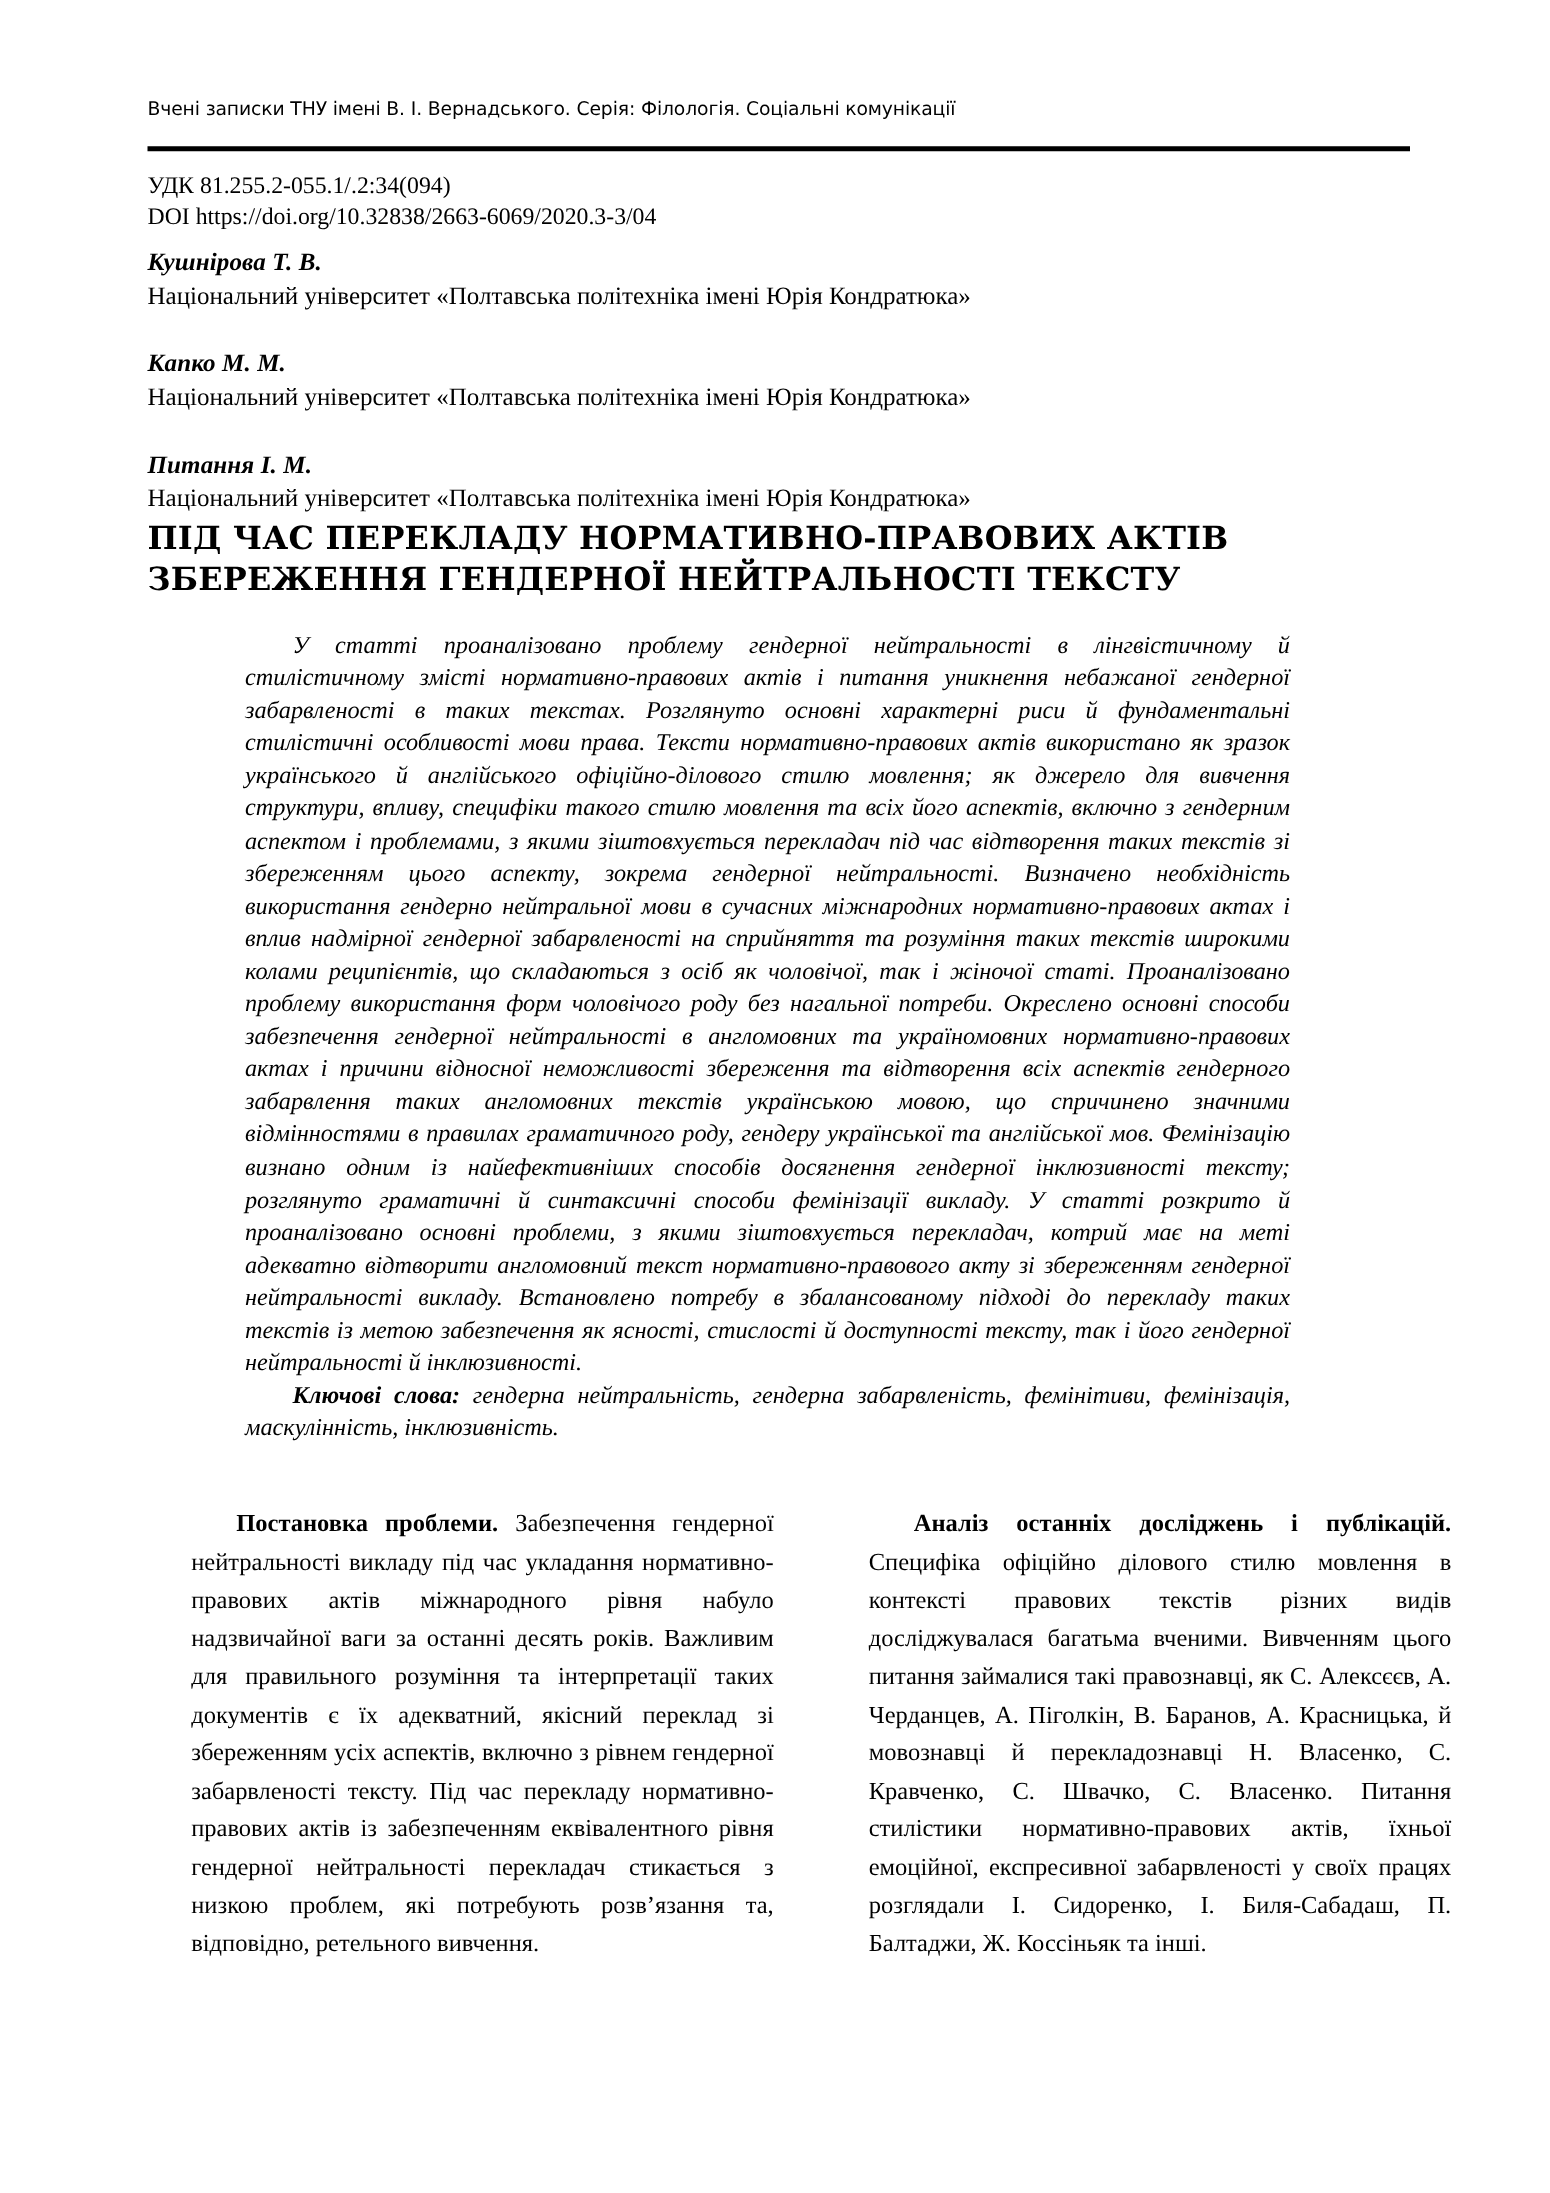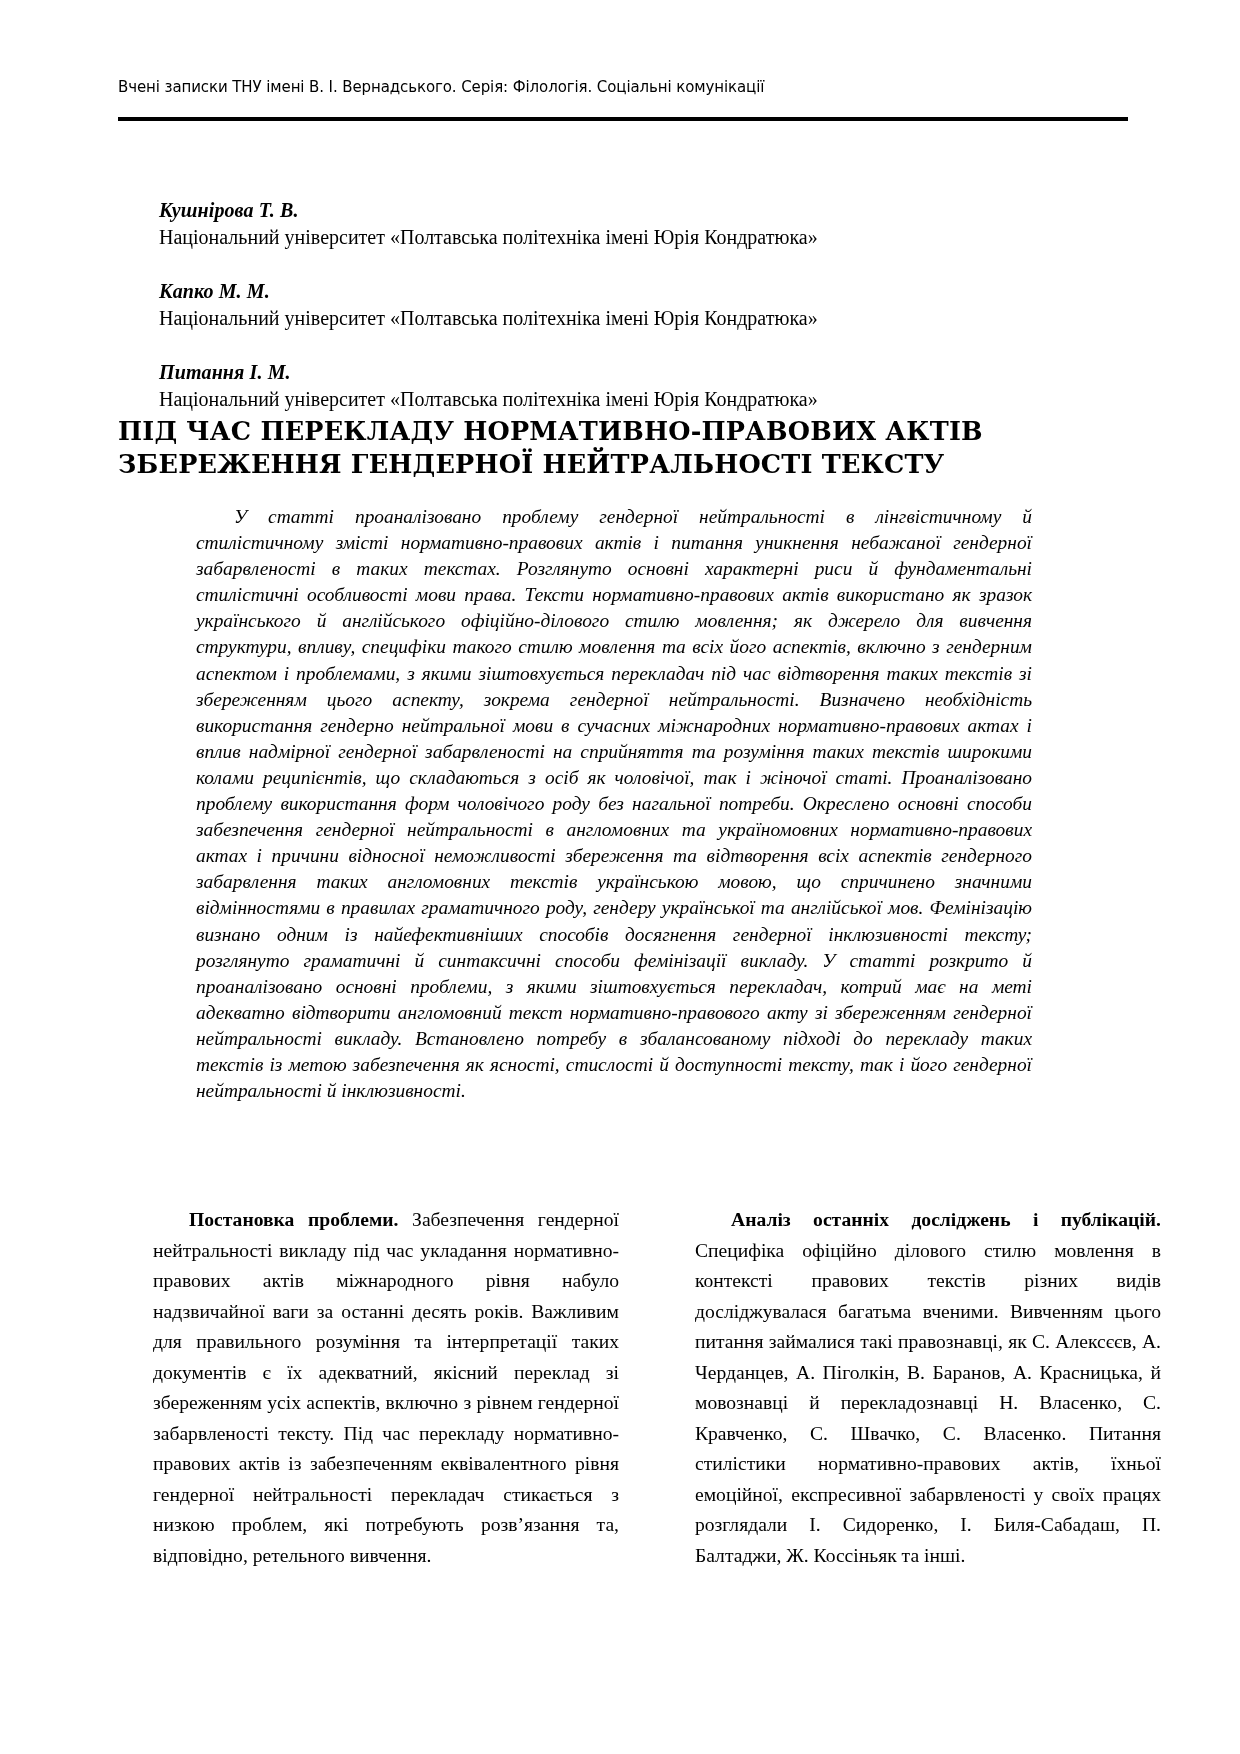--- a/index.html
+++ b/index.html
@@ -55,21 +55,21 @@
   }
   .meta-line { white-space: nowrap; }
 
   
   .authors {
     position: absolute;
     left: 118px;
     top: 197px;
     width: 1010px;
   }
-  .author-group { margin-bottom: 27px; margin-left: 41px; }
+  .author-group { margin-bottom: 27px; }
   .author-name {
     font-weight: bold;
     font-style: italic;
     font-size: 20px;
     line-height: 27px;
     letter-spacing: 0.1px;
   }
   .author-affil {
     font-size: 20px;
     line-height: 27px;
@@ -172,20 +172,24 @@
 </style>
 </head>
 <body>
 
 <div class="page">
 
   <div class="running-head">Вчені записки ТНУ імені В. І. Вернадського. Серія: Філологія. Соціальні комунікації</div>
 
   <div class="rule-top"></div>
 
+  <div class="meta-block">
+    <div class="meta-line">УДК 81.255.2-055.1/.2:34(094)</div>
+    <div class="meta-line">DOI https://doi.org/10.32838/2663-6069/2020.3-3/04</div>
+  </div>
 
   <div class="authors">
     <div class="author-group">
       <div class="author-name">Кушнірова Т. В.</div>
       <div class="author-affil">Національний університет «Полтавська політехніка імені Юрія Кондратюка»</div>
     </div>
     <div class="author-group">
       <div class="author-name">Капко М. М.</div>
       <div class="author-affil">Національний університет «Полтавська політехніка імені Юрія Кондратюка»</div>
     </div>
@@ -195,20 +199,21 @@
     </div>
   </div>
 
   <div class="article-title">
     <div class="title-line">ПІД ЧАС ПЕРЕКЛАДУ НОРМАТИВНО-ПРАВОВИХ АКТІВ</div>
     <div class="title-line">ЗБЕРЕЖЕННЯ ГЕНДЕРНОЇ НЕЙТРАЛЬНОСТІ ТЕКСТУ</div>
   </div>
 
   <div class="abstract">
     <p>У статті проаналізовано проблему гендерної нейтральності в лінгвістичному й стилістичному змісті нормативно-правових актів і питання уникнення небажаної гендерної забарвленості в таких текстах. Розглянуто основні характерні риси й фундаментальні стилістичні особливості мови права. Тексти нормативно-правових актів використано як зразок українського й англійського офіційно-ділового стилю мовлення; як джерело для вивчення структури, впливу, специфіки такого стилю мовлення та всіх його аспектів, включно з гендерним аспектом і проблемами, з якими зіштовхується перекладач під час відтворення таких текстів зі збереженням цього аспекту, зокрема гендерної нейтральності. Визначено необхідність використання гендерно нейтральної мови в сучасних міжнародних нормативно-правових актах і вплив надмірної гендерної забарвленості на сприйняття та розуміння таких текстів широкими колами реципієнтів, що складаються з осіб як чоловічої, так і жіночої статі. Проаналізовано проблему використання форм чоловічого роду без нагальної потреби. Окреслено основні способи забезпечення гендерної нейтральності в англомовних та україномовних нормативно-правових актах і причини відносної неможливості збереження та відтворення всіх аспектів гендерного забарвлення таких англомовних текстів українською мовою, що спричинено значними відмінностями в правилах граматичного роду, гендеру української та англійської мов. Фемінізацію визнано одним із найефективніших способів досягнення гендерної інклюзивності тексту; розглянуто граматичні й синтаксичні способи фемінізації викладу. У статті розкрито й проаналізовано основні проблеми, з якими зіштовхується перекладач, котрий має на меті адекватно відтворити англомовний текст нормативно-правового акту зі збереженням гендерної нейтральності викладу. Встановлено потребу в збалансованому підході до перекладу таких текстів із метою забезпечення як ясності, стислості й доступності тексту, так і його гендерної нейтральності й інклюзивності.</p>
+    <p><span class="kw-label">Ключові слова:</span> <span>гендерна нейтральність, гендерна забарвленість, фемінітиви, фемінізація, маскулінність, інклюзивність.</span></p>
   </div>
 
   <div class="columns">
     <div class="col col-left">
       <p><span class="lead">Постановка проблеми.</span><span> Забезпечення гендерної нейтральності викладу під час укладання нормативно-правових актів міжнародного рівня набуло надзвичайної ваги за останні десять років. Важливим для правильного розуміння та інтерпретації таких документів є їх адекватний, якісний переклад зі збереженням усіх аспектів, включно з рівнем гендерної забарвленості тексту. Під час перекладу нормативно-правових актів із забезпеченням еквівалентного рівня гендерної нейтральності перекладач стикається з низкою проблем, які потребують розв’язання та, відповідно, ретельного вивчення.</span></p>
     </div>
     <div class="col col-right">
       <p><span class="lead">Аналіз останніх досліджень і публікацій.</span><span> Специфіка офіційно ділового стилю мовлення в контексті правових текстів різних видів досліджувалася багатьма вченими. Вивченням цього питання займалися такі правознавці, як С. Алексєєв, А. Черданцев, А. Піголкін, В. Баранов, А. Красницька, й мовознавці й перекладознавці Н. Власенко, С. Кравченко, С. Швачко, С. Власенко. Питання стилістики нормативно-правових актів, їхньої емоційної, експресивної забарвленості у своїх працях розглядали І. Сидоренко, І. Биля-Сабадаш, П. Балтаджи, Ж. Коссіньяк та інші.</span></p>
     </div>
   </div>

